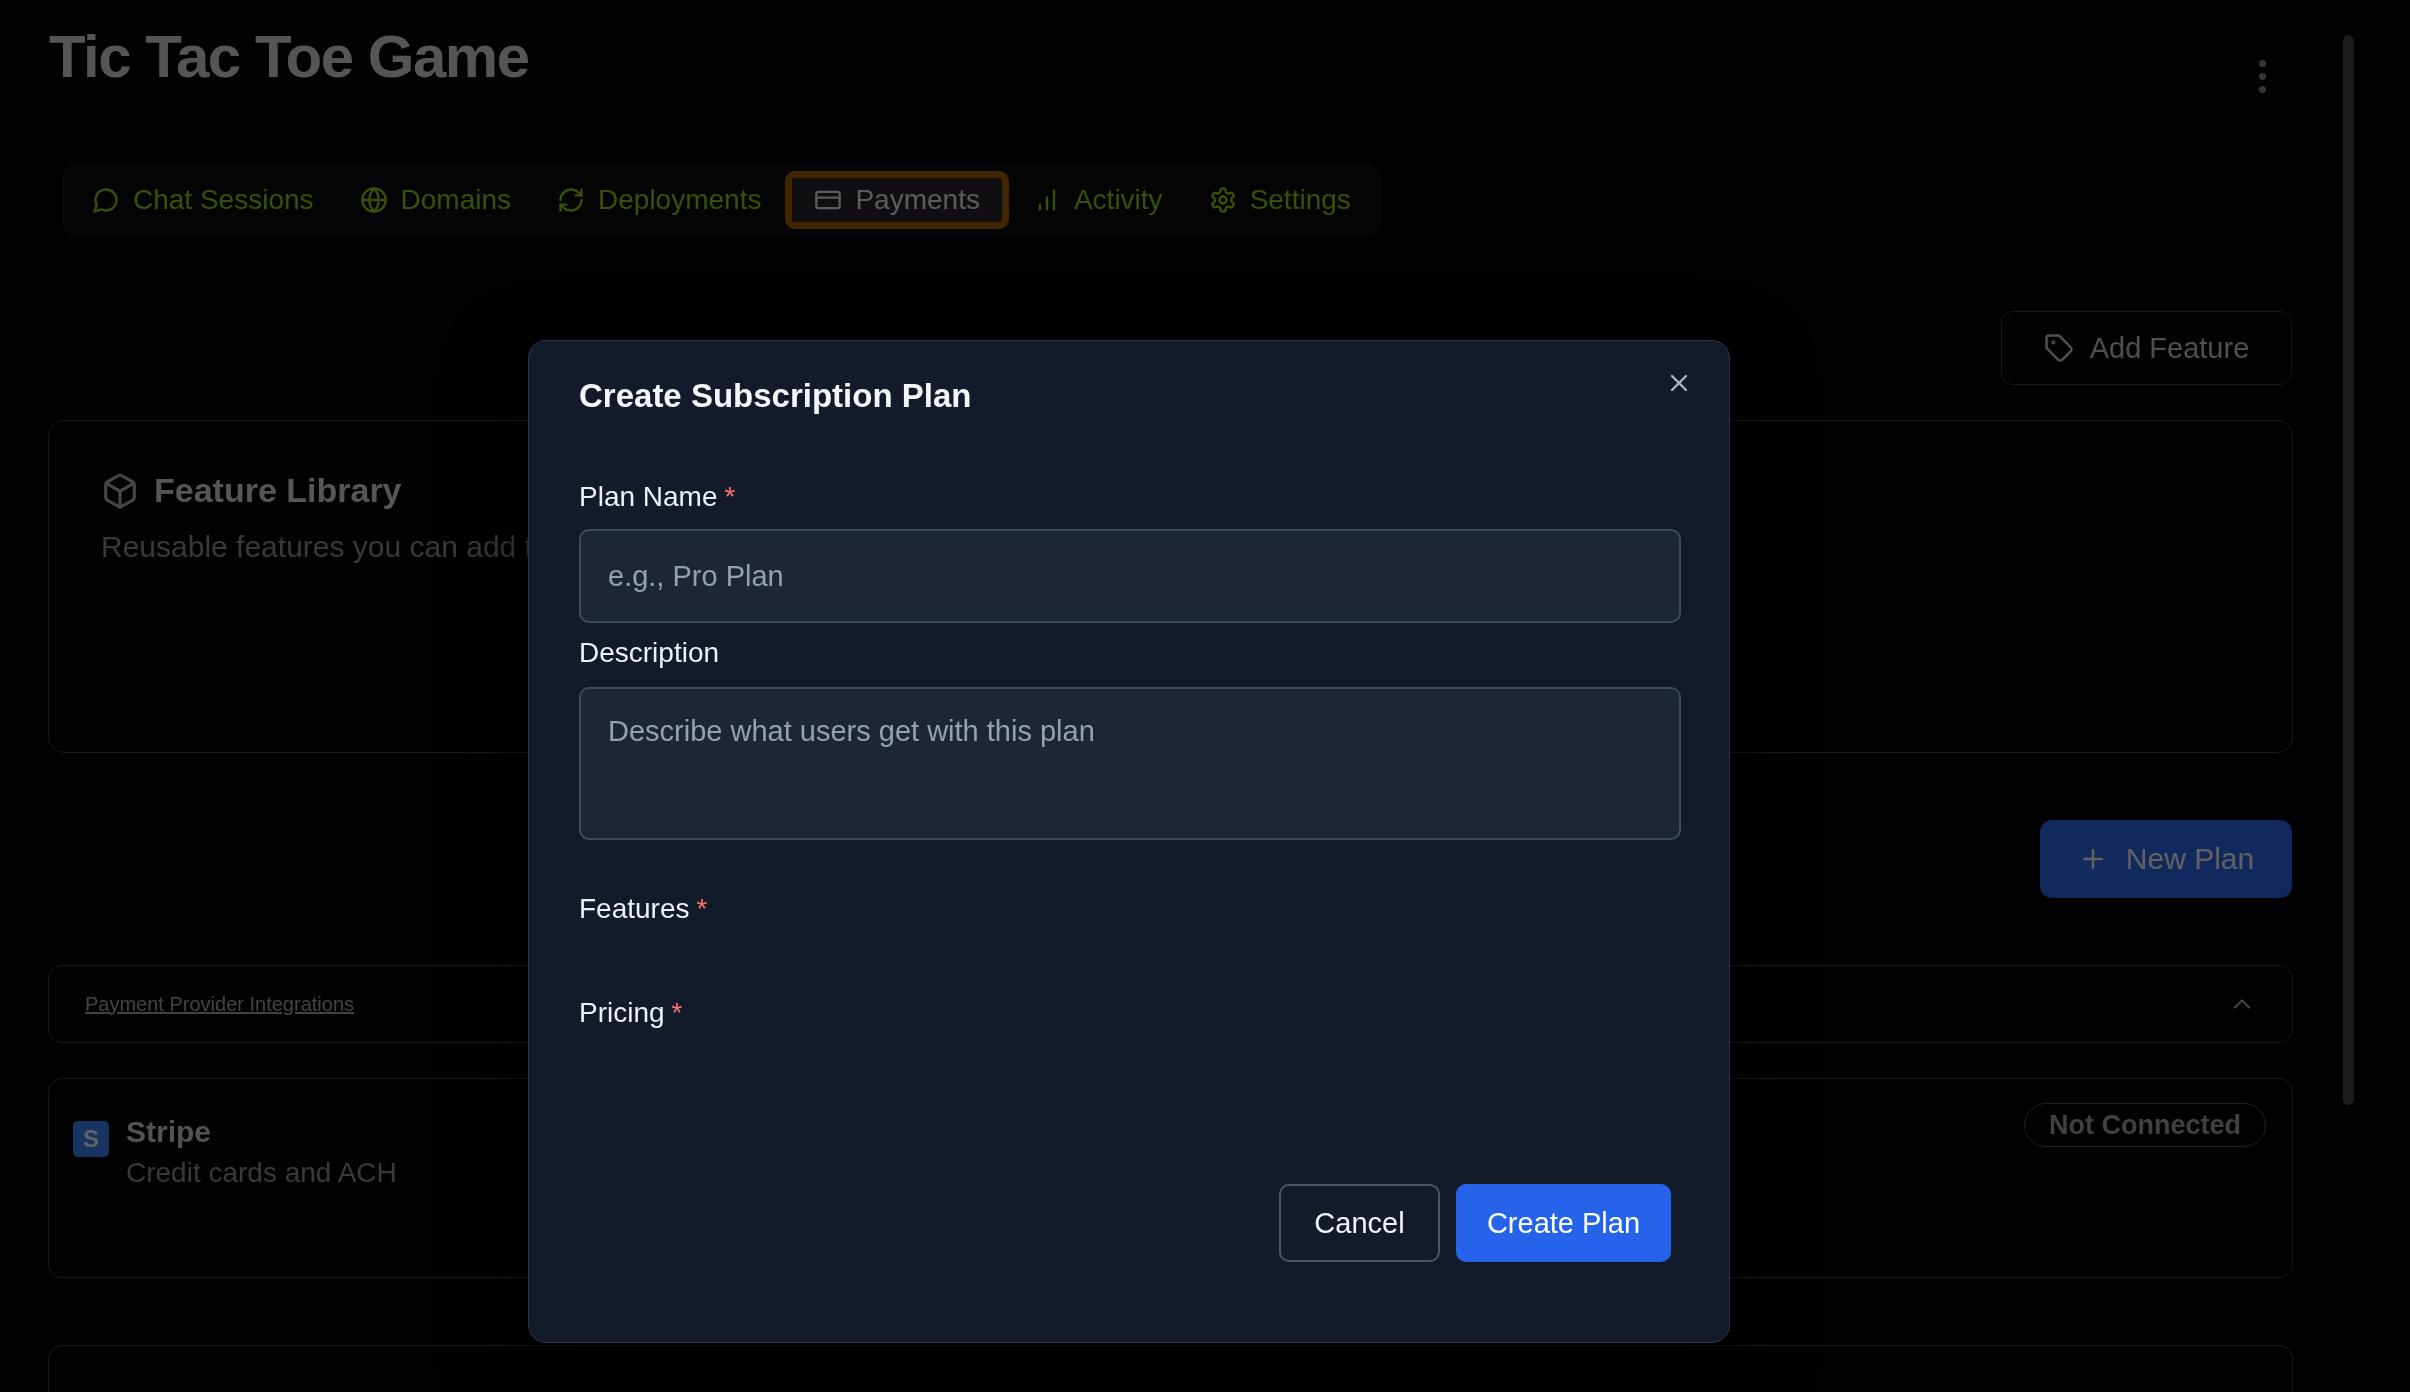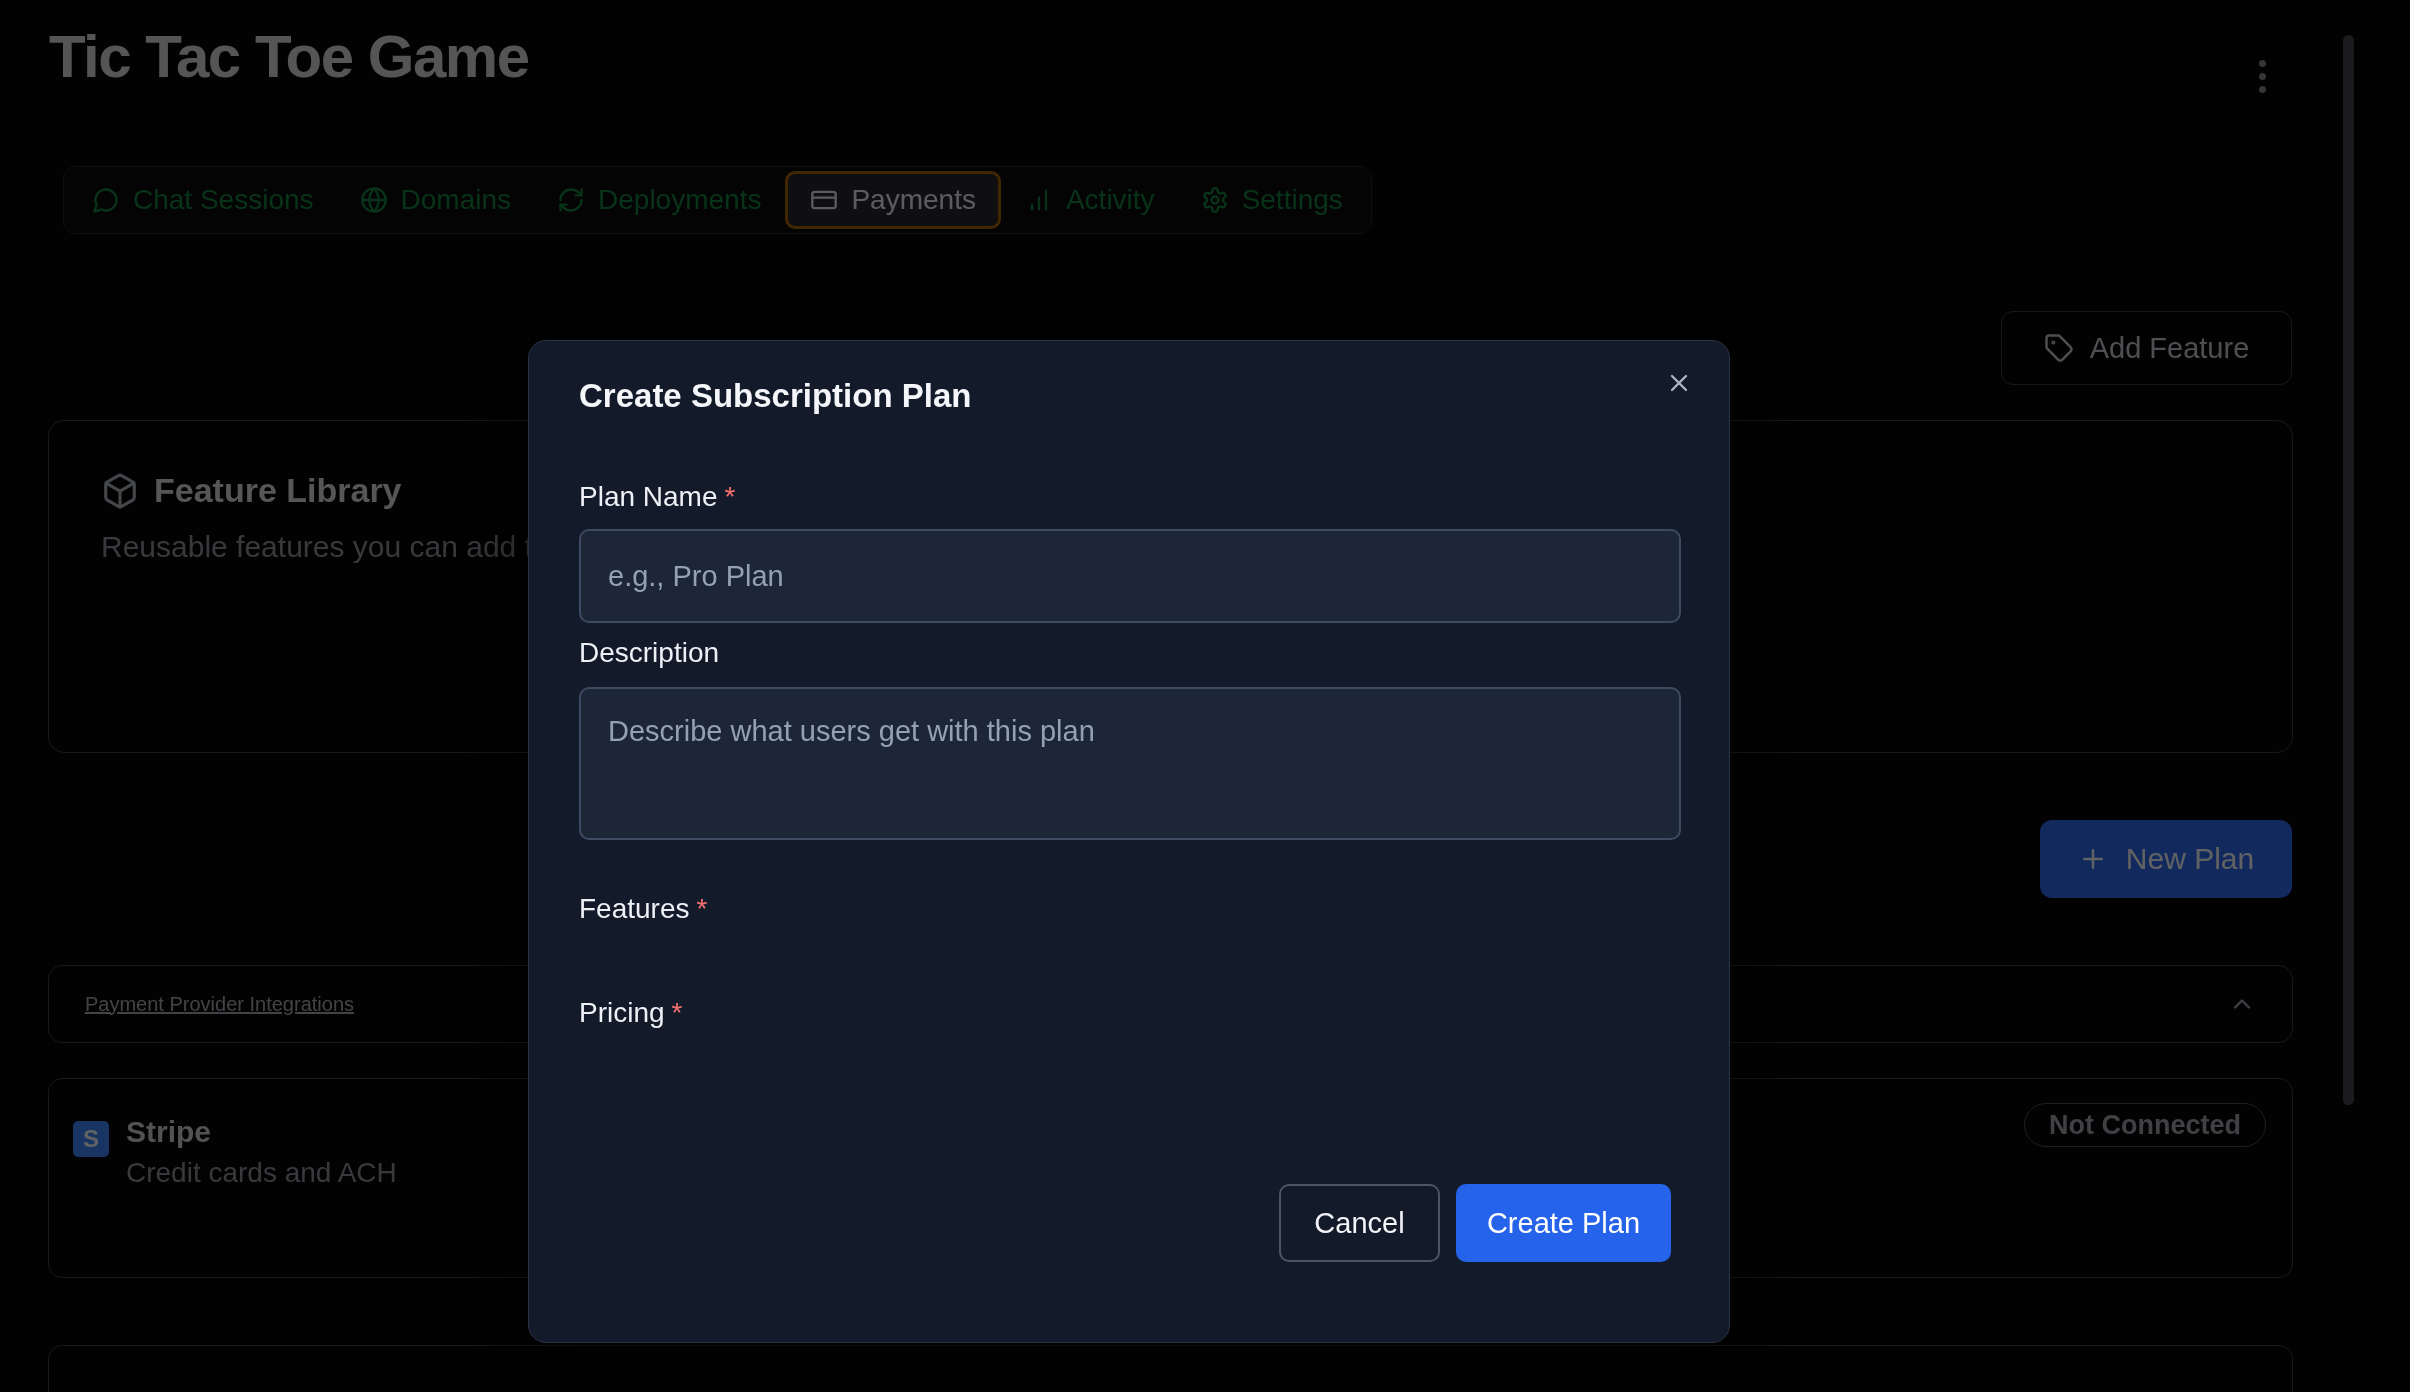--- a/index.html
+++ b/index.html
@@ -26,25 +26,25 @@
   .tabs {
     left:63px; top:166px; height:68px;
     display:flex; align-items:center; gap:2px;
     padding:0 6px;
     background:rgba(255,255,255,0.025);
     border:1px solid #232429; border-radius:12px;
   }
   .tab {
     display:flex; align-items:center; gap:13px;
     height:58px; padding:0 22px;
-    font-size:28px; color:#15803d; border-radius:10px; cursor:pointer;
+    font-size:28px; color:#84cc16; border-radius:10px; cursor:pointer;
     white-space:nowrap;
   }
   .tab svg { width:28px; height:28px; flex:none; }
-  .tab.active { background:#26272d; border:3px solid #a16207; color:#e4e6ea; }
+  .tab.active { background:#26272d; border:7px solid #a16207; color:#e4e6ea; }
 
   .page-heading {
     left:49px; top:310px;
     font-size:44px; font-weight:700; letter-spacing:-0.5px;
     color:#d4d6da;
   }
   .add-feature {
     left:2001px; top:311px; width:291px; height:74px;
     display:flex; align-items:center; justify-content:center; gap:16px;
     background:transparent; border:1px solid #3a3b42; border-radius:12px;

